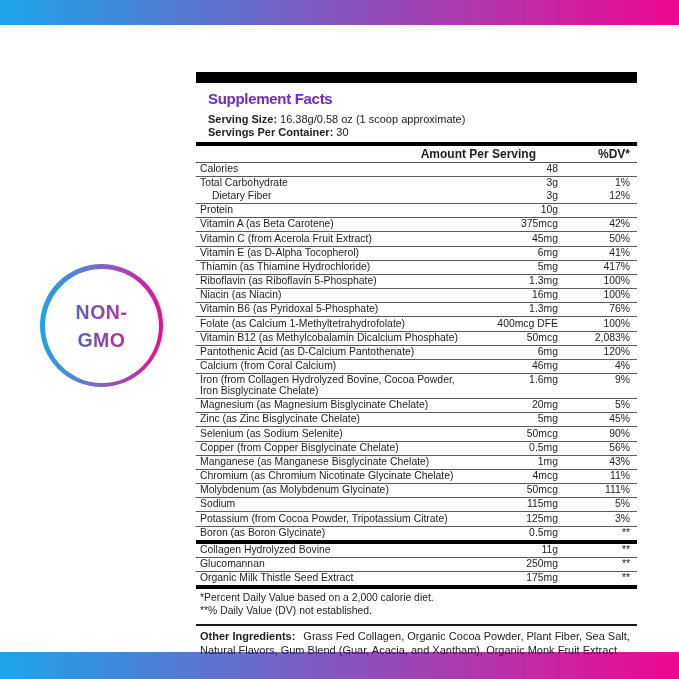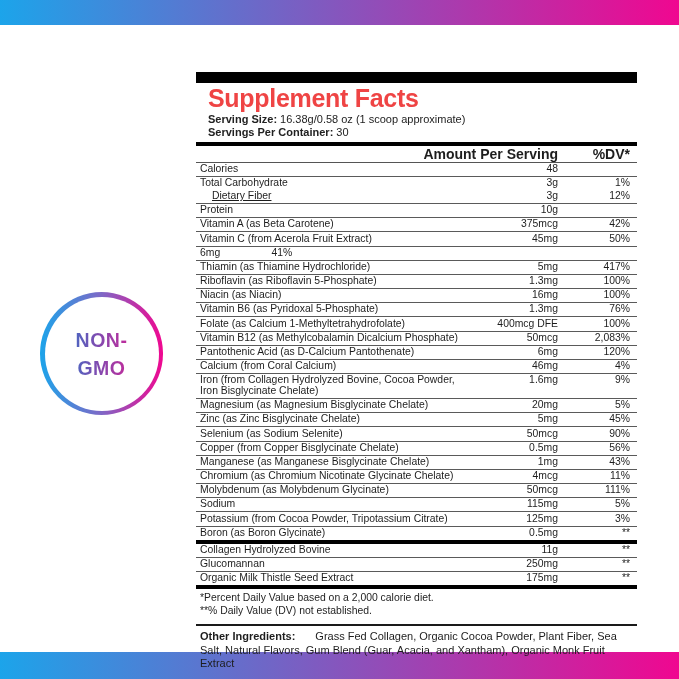--- a/index.html
+++ b/index.html
@@ -11,71 +11,72 @@
     color:#1d1d1d;
     overflow:hidden;
   }
   
   .grad-bar { position:absolute; left:0; width:679px; }
   .grad-bar.top { top:0; height:25px; }
   .grad-bar.bottom { bottom:0; height:27px; }
 
   
   .badge {
-    position:absolute; left:40px; top:292px;
+    position:absolute; left:40px; top:264px;
     width:123px; height:123px; border-radius:50%;
   }
   .badge-inner {
     position:absolute; inset:4.5px; background:#fff; border-radius:50%;
     display:flex; flex-direction:column; align-items:center; justify-content:center;
   }
   .badge-text {
     font-weight:bold; font-size:19.5px; line-height:28px; letter-spacing:0.5px;
     text-align:center;
     -webkit-background-clip:text; background-clip:text;
     color:transparent;
   }
 
   
   .panel { position:absolute; left:196px; top:72px; width:441px; }
   .black-bar { height:11px; background:#000; }
   .panel-head { padding-left:12px; }
-  .title { font-size:25px; font-weight:bold; letter-spacing:-0.3px; color:#ef4444;
+  .title { font-size:15px; font-weight:bold; letter-spacing:-0.3px; color:#6d28d9;
            margin-top:4px; margin-bottom:3px; line-height:23px; }
   .serving-line { font-size:11px; line-height:13px; color:#222; }
   .serving-line .lbl { font-weight:bold; margin-right:3px;margin-top:48px; }
   .thick-rule { height:4px; background:#000; margin-top:3px; }
   .thin-rule { border-top:2px solid #1a1a1a; margin-top:3px; }
 
   .col-header {
     display:flex; align-items:flex-end;
-    font-weight:bold; font-size:14px; line-height:11px;
+    font-weight:bold; font-size:12px; line-height:11px;
     padding:2.5px 7px 2px 4px;
     border-bottom:1px solid #555;
+    gap:22px;
   }
   .ch-spacer { flex:1; }
   .ch-dv { width:72px; text-align:right; }
 
   .facts-section { border-bottom:4px solid #000; }
   .facts-row {
     display:flex; align-items:flex-start;
     font-size:10.4px; line-height:10.8px;
     padding:1.2px 7px 1.2px 4px;
     border-top:1px solid #5a5a5a;
   }
   .facts-section .facts-row:first-child, .facts-row.nosep { border-top:0; }
-  .facts-row.indent .cell-name { padding-left:12px;text-decoration:underline; }
+  .facts-row.indent .cell-name { padding-left:12px; }
   .cell-name { flex:1; padding-right:6px; }
   .cell-name .line2 { display:block; }
   .cell-amount { text-align:right; white-space:nowrap; }
   .cell-dv { width:72px; text-align:right; white-space:nowrap; }
 
   .footnotes { padding:3px 7px 4px 4px; font-size:10.4px; line-height:12.5px; }
   .other-ingredients { padding:4px 4px 0 4px; font-size:11px; line-height:13.5px; }
-  .other-ingredients .lbl { font-weight:bold; margin-right:20px;text-align:right; }
+  .other-ingredients .lbl { font-weight:bold; margin-right:8px;text-align:right; }
 </style>
 </head>
 <body>
 
 <div class="grad-bar top" style="background: linear-gradient(90deg, rgb(28, 164, 234), rgb(240, 7, 144));"></div>
 <div class="grad-bar bottom" style="background: linear-gradient(90deg, rgb(28, 164, 234), rgb(240, 7, 144));"></div>
 
 <div class="badge" style="background: linear-gradient(90deg, rgb(28, 164, 234), rgb(127, 104, 198) 50%, rgb(240, 7, 144));">
   <div class="badge-inner">
     <div class="badge-text" style="background-image: linear-gradient(90deg, rgb(81, 99, 191), rgb(190, 44, 156));">
@@ -132,20 +133,21 @@
           <div class="cell-name">Vitamin A (as Beta Carotene)</div>
           <div class="cell-amount">375mcg</div>
           <div class="cell-dv">42%</div>
         </div>
         <div class="facts-row">
           <div class="cell-name">Vitamin C (from Acerola Fruit Extract)</div>
           <div class="cell-amount">45mg</div>
           <div class="cell-dv">50%</div>
         </div>
         <div class="facts-row">
+          <div class="cell-name">Vitamin E (as D-Alpha Tocopherol)</div>
           <div class="cell-amount">6mg</div>
           <div class="cell-dv">41%</div>
         </div>
         <div class="facts-row">
           <div class="cell-name">Thiamin (as Thiamine Hydrochloride)</div>
           <div class="cell-amount">5mg</div>
           <div class="cell-dv">417%</div>
         </div>
         <div class="facts-row">
           <div class="cell-name">Riboflavin (as Riboflavin 5-Phosphate)</div>

